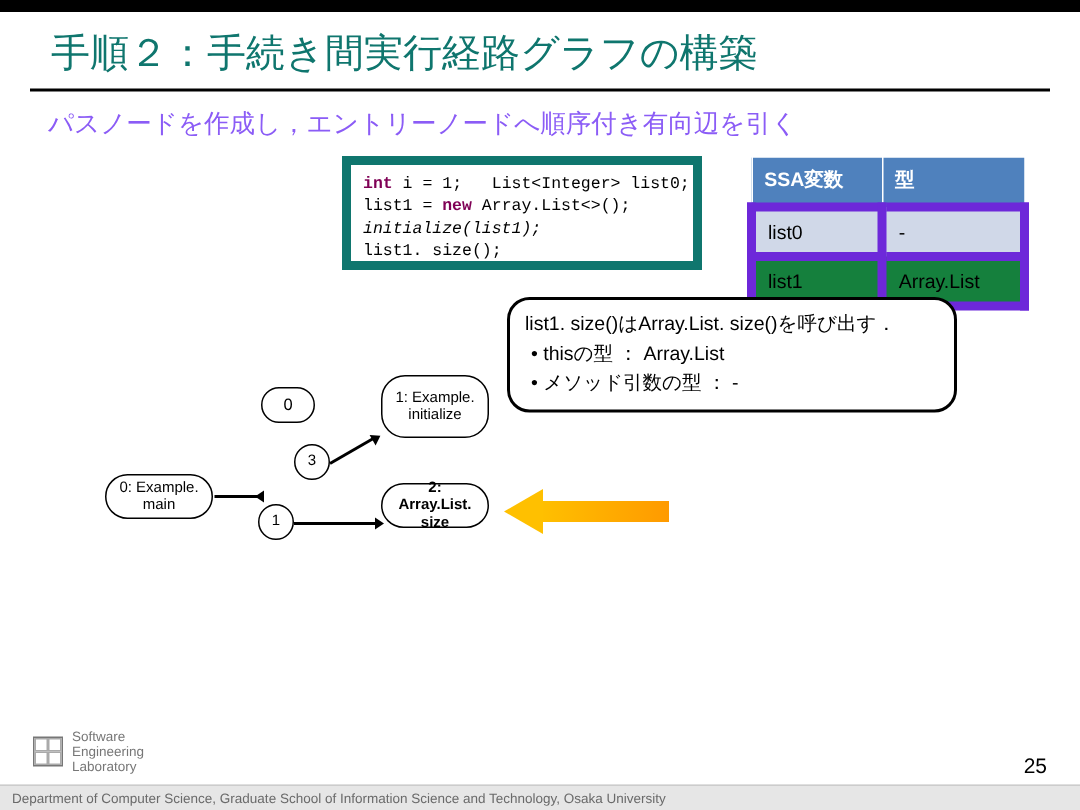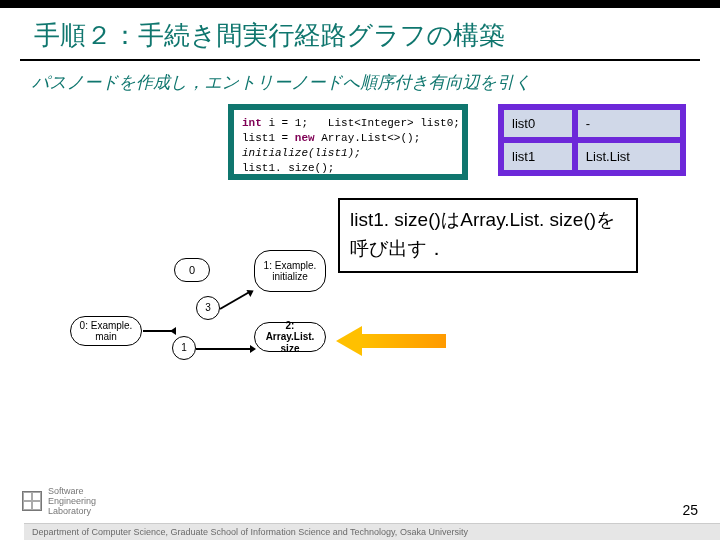--- a/index.html
+++ b/index.html
@@ -1,33 +1,33 @@
 <!DOCTYPE html>
 <html><head>
 <meta charset="utf-8">
 <style>
   * { box-sizing: border-box; margin: 0; padding: 0; }
   body { width: 720px; height: 540px; font-family: "Meiryo", "Hiragino Kaku Gothic Pro", sans-serif; background: #fff; position: relative; overflow: hidden; }
   .topbar { height: 8px; background: #000; }
   .title-wrap { padding: 10px 34px 6px; }
   .title { font-size: 26px; font-weight: 400; color: #0f766e; }
   .hr { border: 0; border-top: 2px solid #000; margin: 0 20px 10px; }
-  .subtitle { font-size: 17px; color: #0f766e; padding: 0 32px 10px; font-style: italic; }
+  .subtitle { font-size: 17px; color: #8b5cf6; padding: 0 32px 10px; }
   .stage { position: relative; width: 100%; height: 320px; }
 
   .code-box { position: absolute; left: 228px; top: 0; width: 240px; height: 76px; border: 6px solid #0f766e; background: #fff; padding: 6px 8px; font-family: "Courier New", monospace; font-size: 11px; line-height: 1.35; white-space: pre; }
   .kw { color: #7f0055; font-weight: bold; }
   .it { font-style: italic; }
 
   .table { position: absolute; left: 498px; top: 0; width: 188px; border-collapse: collapse; font-size: 13px; }
   .table th { background: #4f81bd; color: #fff; font-weight: bold; text-align: left; padding: 6px 8px; border: 1px solid #fff; }
   .table td { background: #d0d8e8; color: #000; padding: 6px 8px; border: 6px solid #6d28d9; }
   .table tr:nth-child(3) td { background: #15803d; }
 
-  .callout { position: absolute; left: 338px; top: 94px; width: 300px; border: 2px solid #000; background: #fff; border-radius: 0; padding: 6px 10px 8px; font-size: 19px; line-height: 1.5; }
+  .callout { position: absolute; left: 338px; top: 94px; width: 300px; border: 2px solid #000; background: #fff; border-radius: 15px; padding: 6px 10px 8px; font-size: 13px; line-height: 1.5; }
   .callout ul { list-style: none; padding-left: 4px; }
   .callout li::before { content: "• "; }
 
   .node { position: absolute; border: 1.5px solid #000; background: #fff; border-radius: 16px; font-size: 10px; text-align: center; display: flex; align-items: center; justify-content: center; padding: 2px 6px; line-height: 1.15; }
   .node0 { left: 70px;  top: 212px; width: 72px; height: 30px; }
   .node1 { left: 254px; top: 146px; width: 72px; height: 42px; }
   .node2 { left: 254px; top: 218px; width: 72px; height: 30px; font-weight: bold; }
   .node3 { left: 196px; top: 192px; width: 24px; height: 24px; border-radius: 50%; }
   .node4 { left: 172px; top: 232px; width: 24px; height: 24px; border-radius: 50%; }
   .bubble { position: absolute; left: 174px; top: 154px; width: 36px; height: 24px; border: 1.5px solid #000; border-radius: 12px; background: #fff; font-size: 11px; display: flex; align-items: center; justify-content: center; }
@@ -38,21 +38,21 @@
   .ar3 { left: 220px; top: 204px; width: 34px; transform: rotate(-30deg); transform-origin: left center; }
   .arrow-head { position: absolute; width: 0; height: 0; border-left: 6px solid #000; border-top: 4px solid transparent; border-bottom: 4px solid transparent; }
   .ah2 { left: 250px; top: 241px; }
   .ah3 { left: 248px; top: 184px; transform: rotate(-30deg); }
   .ahb { left: 170px; top: 223px; transform: rotate(180deg); }
 
   .big-arrow { position: absolute; left: 336px; top: 222px; width: 110px; height: 30px; }
   .big-arrow .shaft { position: absolute; left: 24px; top: 8px; width: 86px; height: 14px; background: linear-gradient(90deg, #ffc000 0%, #ff9a00 100%); }
   .big-arrow .head { position: absolute; left: 0; top: 0; width: 0; height: 0; border-top: 15px solid transparent; border-bottom: 15px solid transparent; border-right: 26px solid #ffc000; }
 
-  .footer { position: absolute; bottom: 0; left: 0; right: 0; padding-left: 24px; }
+  .footer { position: absolute; bottom: 0; left: 0; right: 0; }
   .footer-text { font-size: 9px; color: #6a6a6a; background: #e6e6e6; padding: 3px 8px; border-top: 1px solid #ccc; }
   .pageno { position: absolute; right: 22px; bottom: 22px; font-size: 14px; color: #000; }
   .logo { position: absolute; left: 22px; bottom: 24px; display: flex; align-items: center; gap: 6px; font-size: 9px; color: #777; }
   .logo-mark { width: 20px; height: 20px; border: 1px solid #777; display: grid; grid-template-columns: 1fr 1fr; grid-template-rows: 1fr 1fr; }
   .logo-mark div { border: 0.5px solid #aaa; }
 </style>
 </head>
 <body>
 
 <div class="topbar"></div>
@@ -64,33 +64,41 @@
 
 <div class="stage">
 
   <div class="code-box"><span class="kw">int</span><span> i = 1;   List&lt;Integer&gt; list0;</span>
 <span>list1 = </span><span class="kw">new</span><span> Array.List&lt;&gt;();</span>
 <span class="it">initialize(list1);</span>
 <span>list1. size();</span></div>
 
   <table class="table">
     <tbody>
+        <tr>
+      <th>SSA変数</th>
+      <th>型</th>
+    </tr>
     <tr>
       <td>list0</td>
       <td>-</td>
     </tr>
     <tr>
       <td>list1</td>
-      <td>List.List</td>
+      <td>Array.List</td>
     </tr>
   </tbody>
     </table>
 
   <div class="callout">
     <div>list1. size()はArray.List. size()を呼び出す．</div>
+    <ul>
+      <li>thisの型 ： Array.List</li>
+      <li>メソッド引数の型 ： -</li>
+    </ul>
   </div>
 
   <div class="node node0">0: Example.
 main</div>
   <div class="node node1">1: Example.
 initialize</div>
   <div class="node node2">2: Array.List.
 size</div>
   <div class="node node3">3</div>
   <div class="node node4">1</div>

